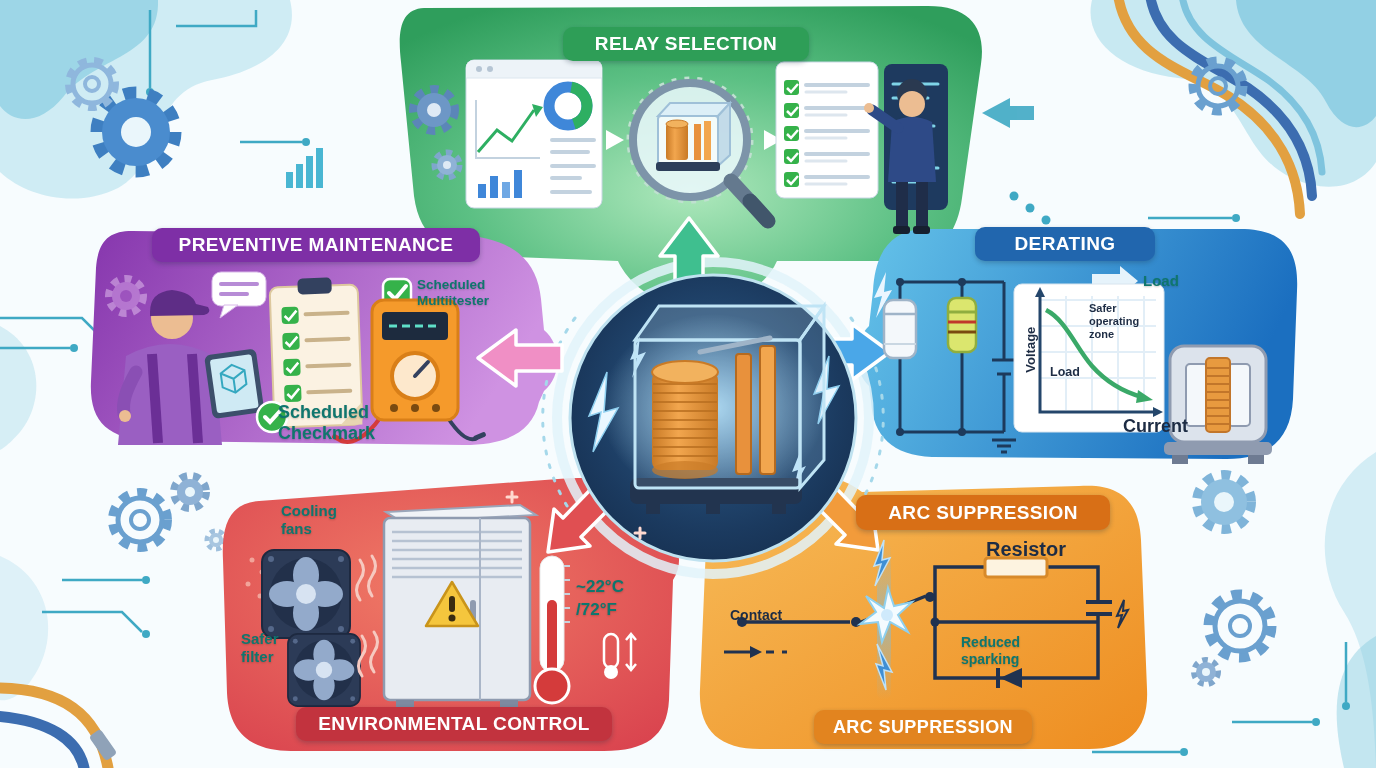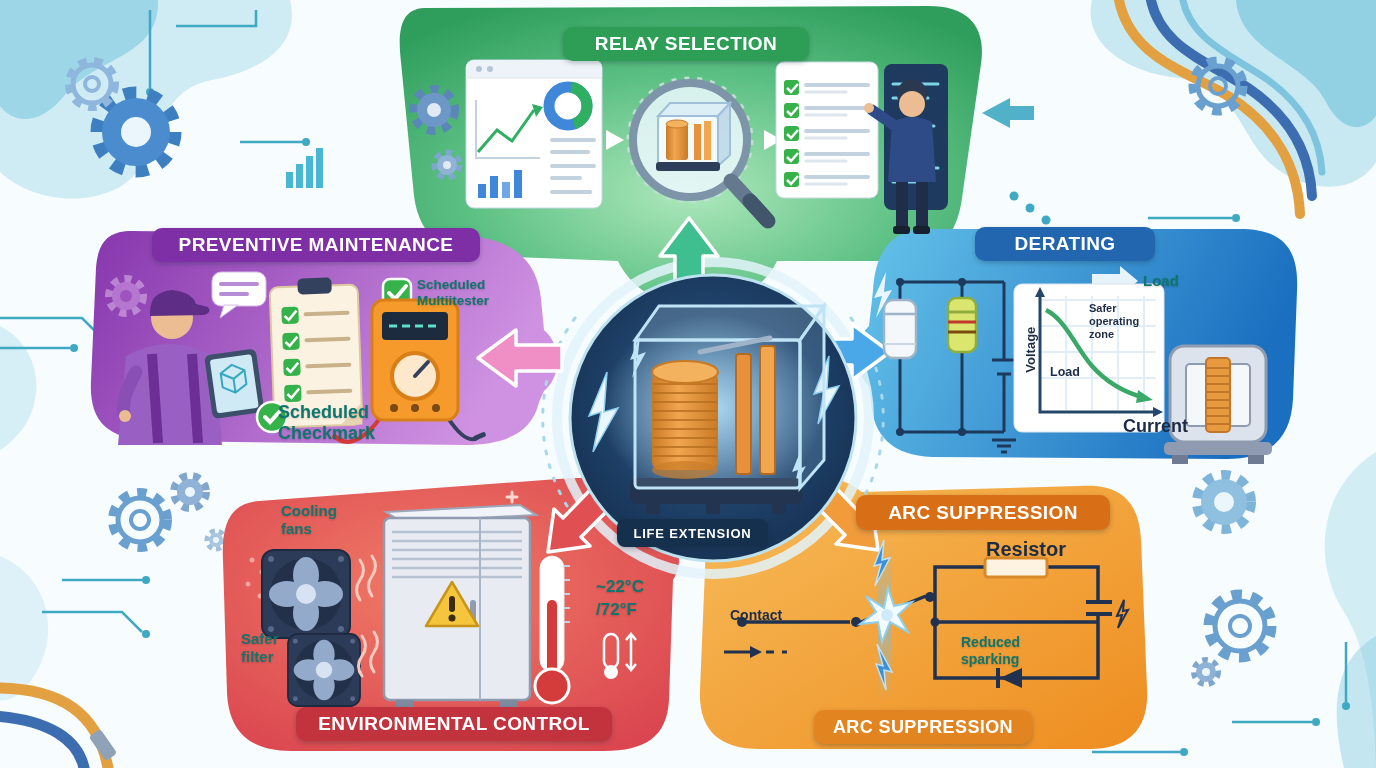--- a/index.html
+++ b/index.html
@@ -18,21 +18,21 @@
   #b-life{left:617px;top:519px;width:151px;height:28px;background:#14304c;font-size:13px;border-radius:8px;letter-spacing:.8px;}
   #l-multi{left:417px;top:277px;width:108px;font-size:13.5px;}
   #l-check{left:278px;top:402px;width:110px;font-size:18px;}
   #l-loadtop{left:1143px;top:272px;font-size:15px;}
   #l-volt{left:996px;top:342px;width:70px;font-size:13px;text-align:center;transform:rotate(-90deg);}
   #l-safer{left:1089px;top:302px;width:68px;font-size:11px;}
   #l-loadcurve{left:1050px;top:365px;font-size:12.5px;}
   #l-current{left:1080px;top:416px;font-size:18px;margin-left:43px;}
   #l-cool{left:281px;top:502px;width:78px;font-size:15px;}
   #l-dust{left:241px;top:630px;width:52px;font-size:15px;}
-  #l-temp{left:596px;top:576px;width:84px;font-size:17px;line-height:1.35;}
+  #l-temp{left:576px;top:576px;width:84px;font-size:17px;line-height:1.35;}
   #l-res{left:986px;top:538px;font-size:20px;}
   #l-con{left:730px;top:607px;font-size:14px;}
   #l-spark{left:961px;top:592px;width:88px;font-size:14px;margin-top:42px;}
 </style>
 </head>
 <body>
 
 <div id="canvas">
 
 <svg id="art" width="1376" height="768" viewBox="0 0 1376 768" xmlns="http://www.w3.org/2000/svg">
@@ -593,21 +593,20 @@
   <polygon points="762,652 750,646 750,658" fill="#203250"></polygon>
 </g>
 </svg>
 
 <div class="badge" id="b-relay">RELAY SELECTION</div>
 <div class="badge" id="b-prev">PREVENTIVE MAINTENANCE</div>
 <div class="badge" id="b-der">DERATING</div>
 <div class="badge" id="b-env">ENVIRONMENTAL CONTROL</div>
 <div class="badge" id="b-arc1">ARC SUPPRESSION</div>
 <div class="badge" id="b-arc2">ARC SUPPRESSION</div>
-<div class="badge" id="b-life">LIFE EXTENSION</div>
 
 <div class="lbl" id="l-multi">Scheduled Multiitester</div>
 <div class="lbl" id="l-check">Scheduled Checkmark</div>
 <div class="lbl" id="l-loadtop">Load</div>
 <div class="lbl dark" id="l-volt">Voltage</div>
 <div class="lbl dark" id="l-safer">Safer operating zone</div>
 <div class="lbl dark" id="l-loadcurve">Load</div>
 <div class="lbl dark" id="l-current">Current</div>
 <div class="lbl" id="l-cool">Cooling fans</div>
 <div class="lbl" id="l-dust">Safer filter</div>

